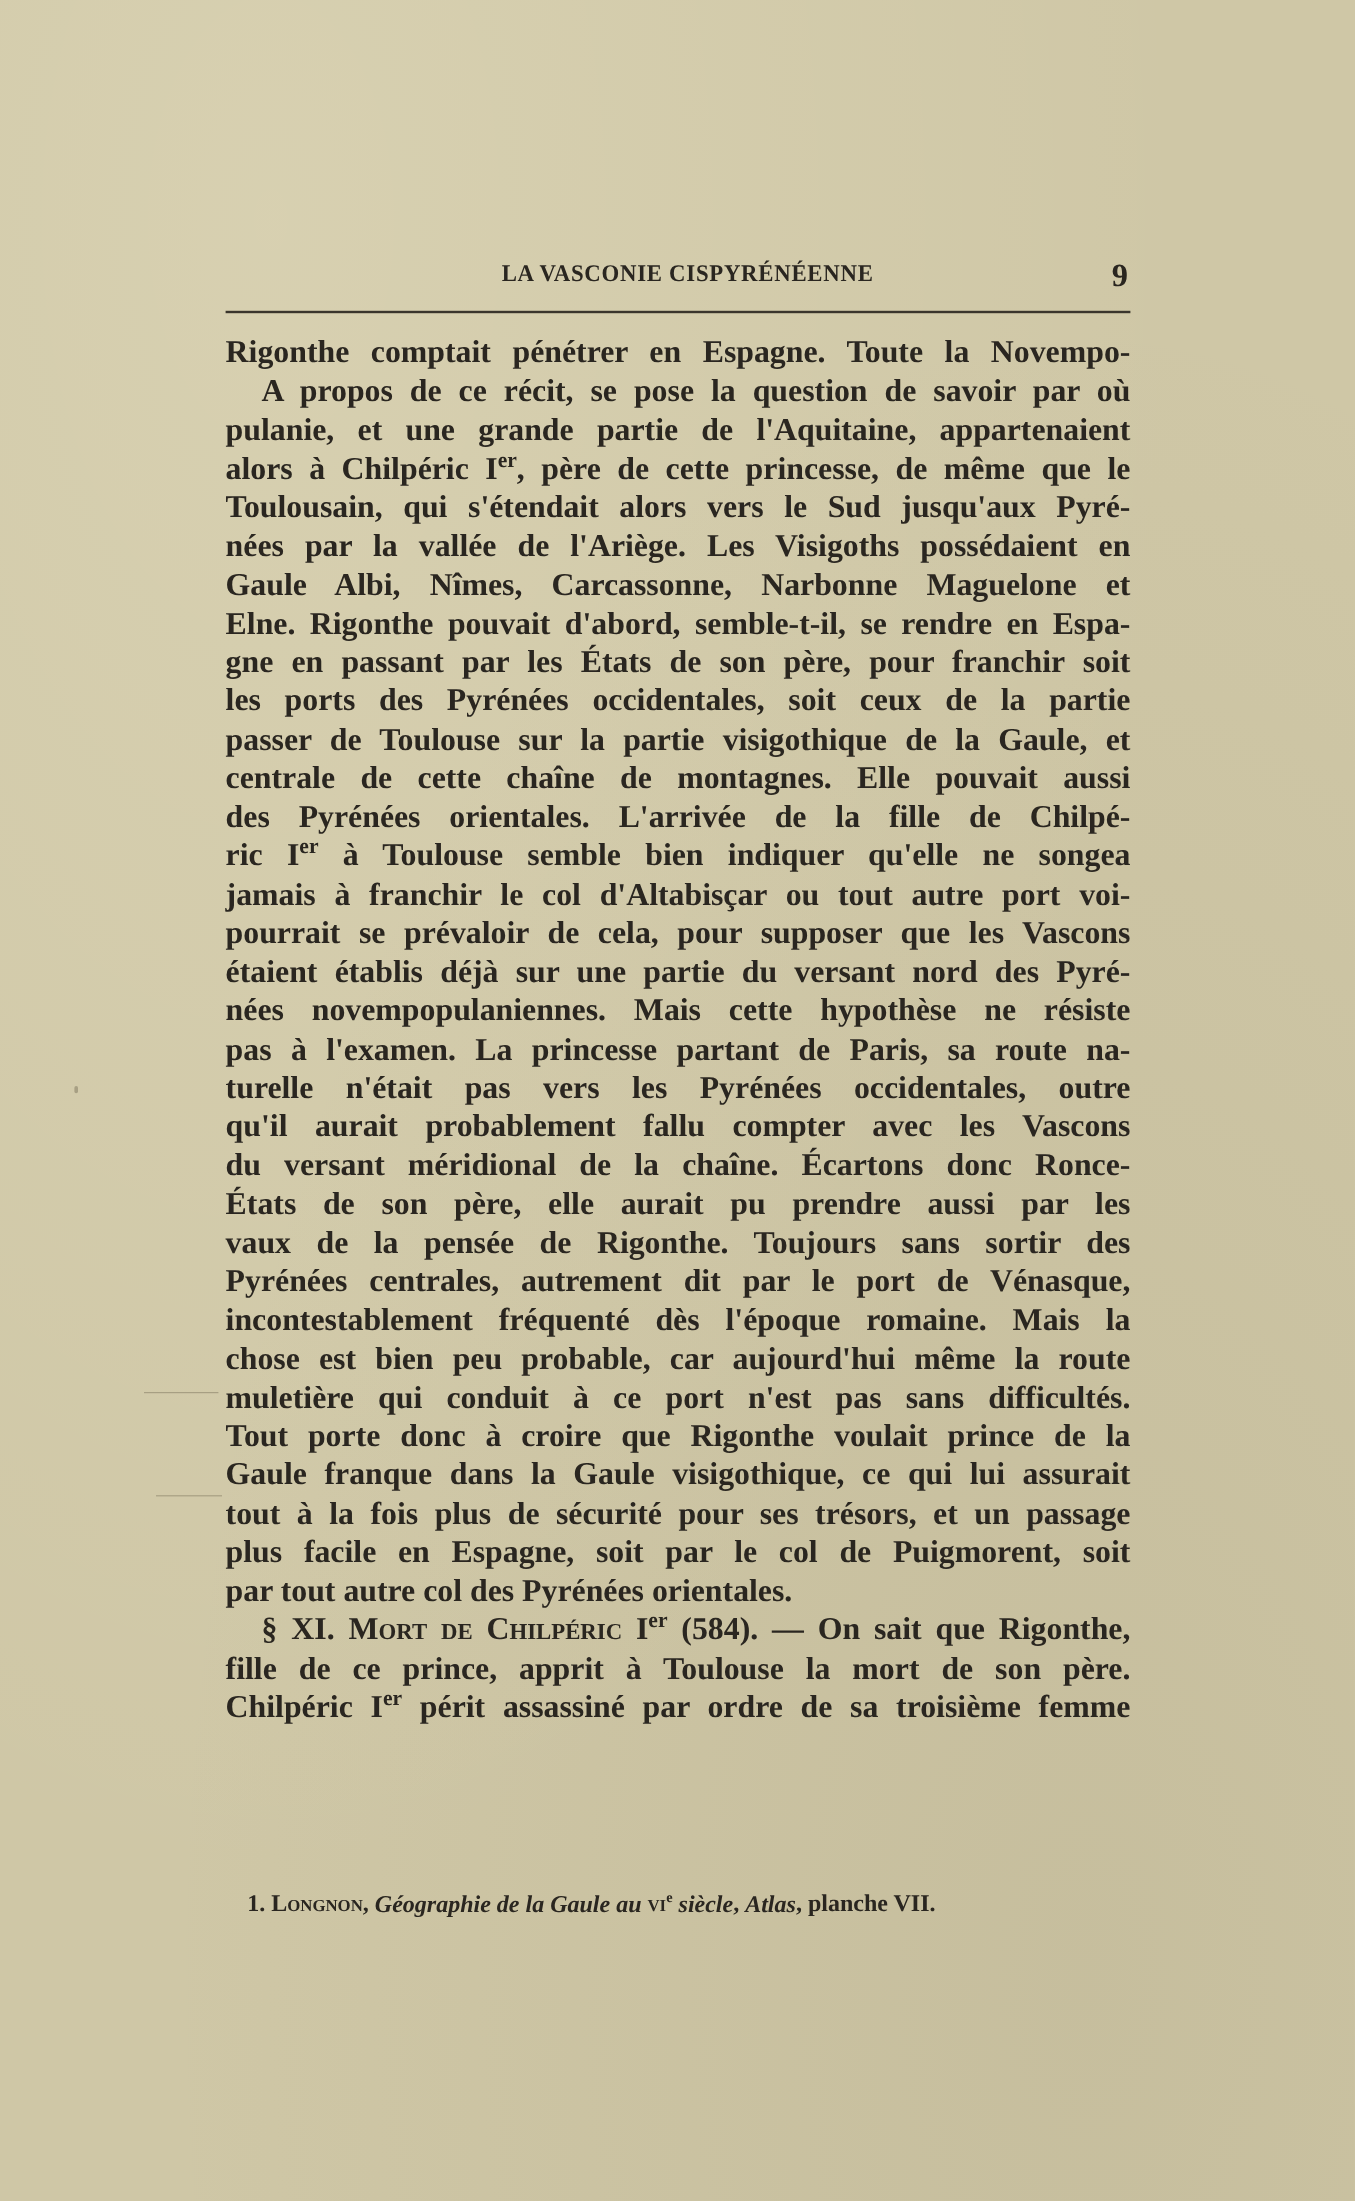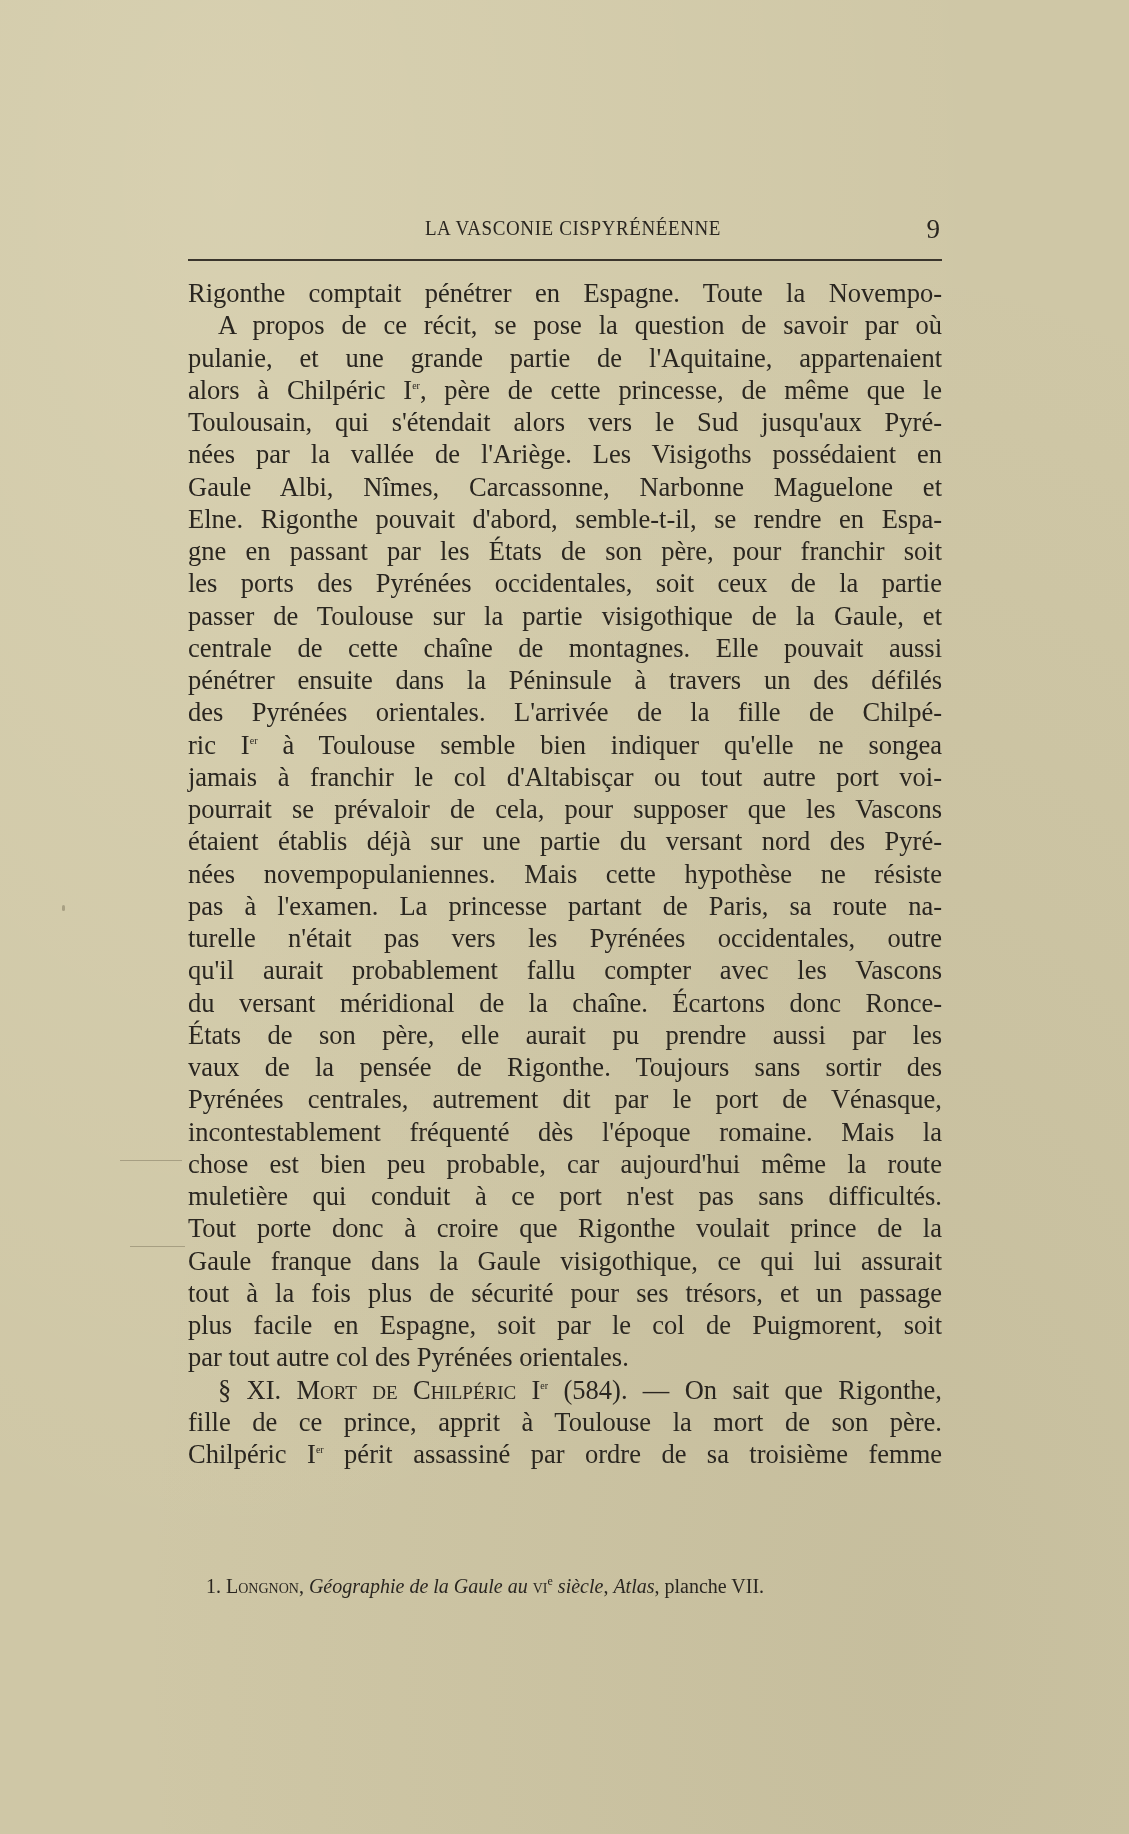--- a/index.html
+++ b/index.html
@@ -6,21 +6,21 @@
   body {
     width: 1129px; height: 1834px; overflow: hidden;
     background: #cfc7a6;
     background-image:
       radial-gradient(ellipse at 20% 10%, rgba(255,250,225,0.18), rgba(0,0,0,0) 60%),
       radial-gradient(ellipse at 80% 90%, rgba(120,110,80,0.10), rgba(0,0,0,0) 60%);
     position: relative;
     font-family: "Liberation Serif", "DejaVu Serif", serif;
     color: #2a2620;
   }
-  .page { position: absolute; left: 0; top: 0; width: 1129px; height: 1834px; }
+  .page { position: absolute; left: 0; top: 0; width: 1129px; height: 1834px; font-weight: bold; }
   .running-head {
     position: absolute; left: 188px; top: 214px; width: 754px; height: 34px;
   }
   .running-title {
     position: absolute; left: 0; right: 0; top: 4px; text-align: center;
     font-size: 19px; letter-spacing: 0.6px; transform: scaleY(1.05);
     padding-left: 16px;
   }
   .page-number {
     position: absolute; right: 2px; top: 0; font-size: 27px;
@@ -32,21 +32,21 @@
   .body-text {
     position: absolute; left: 188px; top: 277px; width: 754px;
     font-size: 26.5px; line-height: 32.25px;
   }
   .line {
     display: block; white-space: nowrap; text-align: justify; text-align-last: justify;
     height: 32.25px;
   }
   .line.last { text-align-last: left; }
   .line.indent { padding-left: 30px; }
-  sup.sc { font-size: 10px; vertical-align: 10px; line-height: 0; }
+  sup.sc { font-size: 18px; vertical-align: 10px; line-height: 0; }
   sup.fn { font-size: 15px; vertical-align: 11px; line-height: 0; }
   .smallcaps { font-variant: small-caps; }
   .footnote {
     position: absolute; left: 206px; top: 1574px; width: 736px;
     font-size: 20px; white-space: nowrap;
   }
   .footnote i { font-style: italic; margin-top: 48px; }
   .mark { position: absolute; background: rgba(90,80,60,0.35); }
 </style>
 </head>
@@ -66,21 +66,20 @@
     <span class="line">pulanie, et une grande partie de l'Aquitaine, appartenaient</span>
     <span class="line"><span>alors à Chilpéric I</span><sup class="sc">er</sup><span>, père de cette princesse, de même que le</span></span>
     <span class="line">Toulousain, qui s'étendait alors vers le Sud jusqu'aux Pyré-</span>
     <span class="line">nées par la vallée de l'Ariège. Les Visigoths possédaient en</span>
     <span class="line">Gaule Albi, Nîmes, Carcassonne, Narbonne Maguelone et</span>
     <span class="line">Elne. Rigonthe pouvait d'abord, semble-t-il, se rendre en Espa-</span>
     <span class="line">gne en passant par les États de son père, pour franchir soit</span>
     <span class="line">les ports des Pyrénées occidentales, soit ceux de la partie</span>
     <span class="line">passer de Toulouse sur la partie visigothique de la Gaule, et</span>
     <span class="line">centrale de cette chaîne de montagnes. Elle pouvait aussi</span>
-    <span class="line">pénétrer ensuite dans la Péninsule à travers un des défilés</span>
     <span class="line">des Pyrénées orientales. L'arrivée de la fille de Chilpé-</span>
     <span class="line"><span>ric I</span><sup class="sc">er</sup><span> à Toulouse semble bien indiquer qu'elle ne songea</span></span>
     <span class="line">jamais à franchir le col d'Altabisçar ou tout autre port voi-</span>
     <span class="line">pourrait se prévaloir de cela, pour supposer que les Vascons</span>
     <span class="line">étaient établis déjà sur une partie du versant nord des Pyré-</span>
     <span class="line">nées novempopulaniennes. Mais cette hypothèse ne résiste</span>
     <span class="line">pas à l'examen. La princesse partant de Paris, sa route na-</span>
     <span class="line">turelle n'était pas vers les Pyrénées occidentales, outre</span>
     <span class="line">qu'il aurait probablement fallu compter avec les Vascons</span>
     <span class="line">du versant méridional de la chaîne. Écartons donc Ronce-</span>

